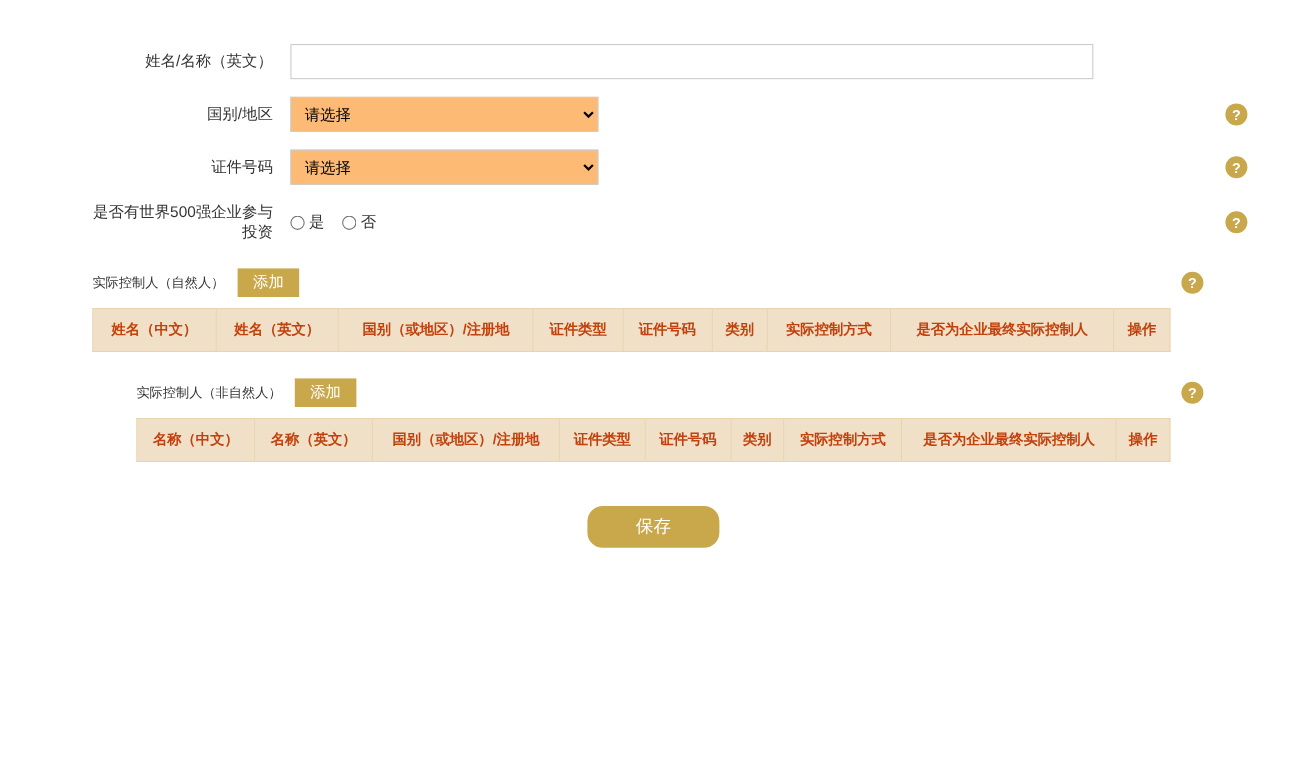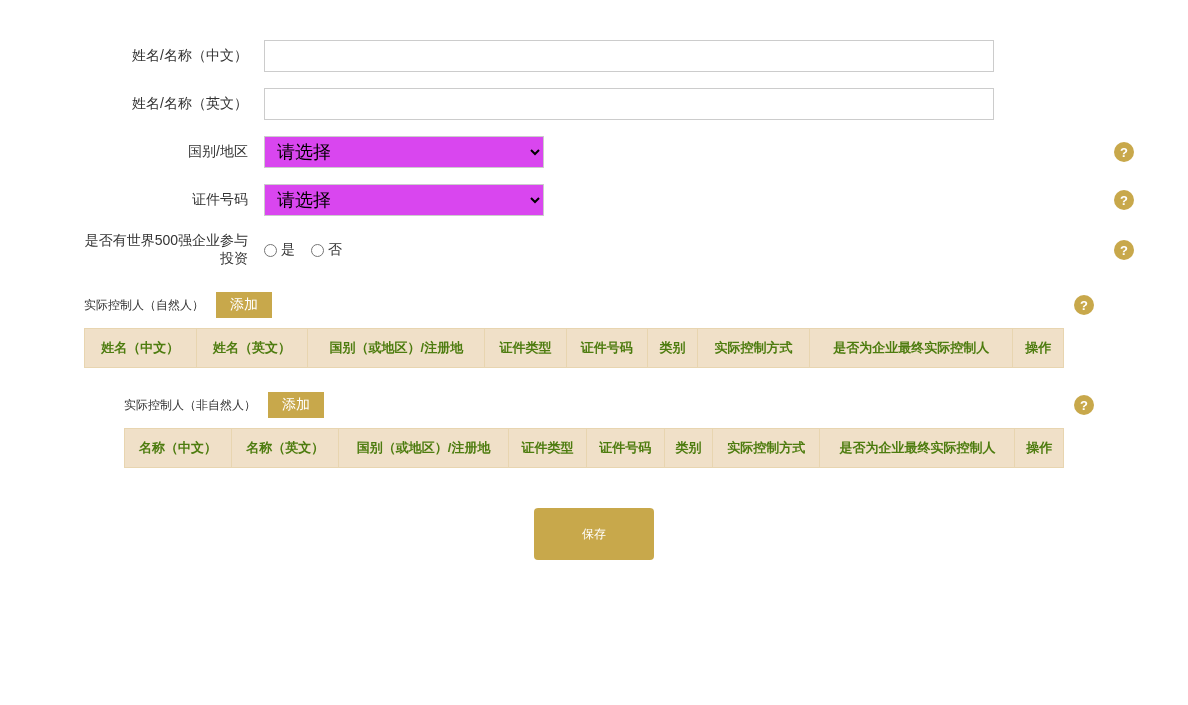--- a/index.html
+++ b/index.html
@@ -50,24 +50,24 @@
       padding: 0 8px;
       font-size: 14px;
       outline: none;
     }
 
     .form-select {
       width: 280px;
       height: 32px;
       border: 1px solid #ccc;
       padding: 0 8px;
-      font-size: 18px;
+      font-size: 14px;
       outline: none;
       appearance: auto;
-      background: #d946ef;
+      background: #fdba74;
     }
 
     .help-icon {
       width: 20px;
       height: 20px;
       background: #c8a84b;
       border-radius: 50%;
       color: #fff;
       font-size: 13px;
       font-weight: bold;
@@ -144,63 +144,59 @@
     
     .data-table {
       width: 100%;
       border-collapse: collapse;
       margin-bottom: 20px;
       background: #f5ede0;
     }
 
     .data-table th {
       background: #f0e0c8;
-      color: #4d7c0f;
+      color: #c2410c;
       font-size: 13px;
       font-weight: bold;
       padding: 10px 8px;
       text-align: center;
       border: 1px solid #e8d5b0;
       line-height: 1.4;
     }
 
     
     .bottom-actions {
       display: flex;
       justify-content: center;
       gap: 30px;
       margin-top: 40px;
       padding-bottom: 30px;
     }
 
     .action-btn {
       width: 120px;
-      height: 52px;
+      height: 38px;
       background: #c8a84b;
       color: #fff;
       border: none;
-      font-size: 12px;
-      cursor: pointer;
-      border-radius: 4px;
+      font-size: 16px;
+      cursor: pointer;
+      border-radius: 14px;
     }
 
     .form-row-wrapper {
       position: relative;
       padding-right: 40px;
     }
   </style>
 </head>
 <body>
 
 <div class="page-container">
 
-  <div class="form-row form-row-wrapper">
-    <label class="form-label">姓名/名称（中文）</label>
-    <input class="form-input" type="text" value="" style="">
-  </div>
 
   <div class="form-row form-row-wrapper">
     <label class="form-label">姓名/名称（英文）</label>
     <input class="form-input" type="text" value="" style="">
   </div>
 
   <div class="form-row form-row-wrapper">
     <label class="form-label">国别/地区</label>
     <select class="form-select">
       <option value="">请选择</option>

